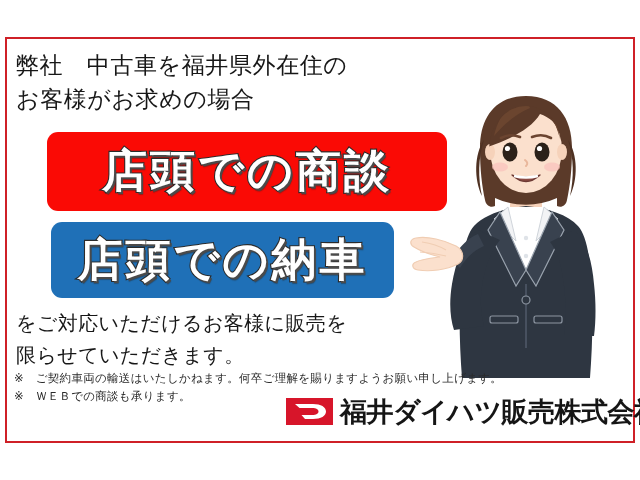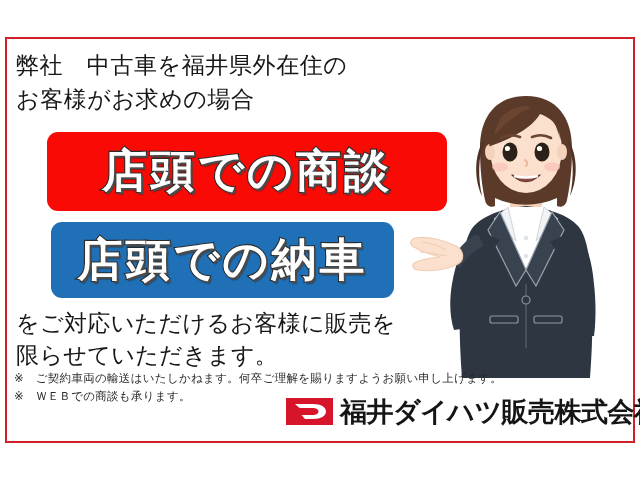--- a/index.html
+++ b/index.html
@@ -88,21 +88,21 @@
   }
 
   
   .closing {
     position: absolute;
     left: 16px;
     top: 307px;
     width: 440px;
     z-index: 4;
     color: #171717;
-    font-size: 23px;
+    font-size: 20px;
     line-height: 32px;
     letter-spacing: 0.4px;
     white-space: pre;
   }
 
   
   .notes {
     position: absolute;
     left: 14px;
     top: 369px;

